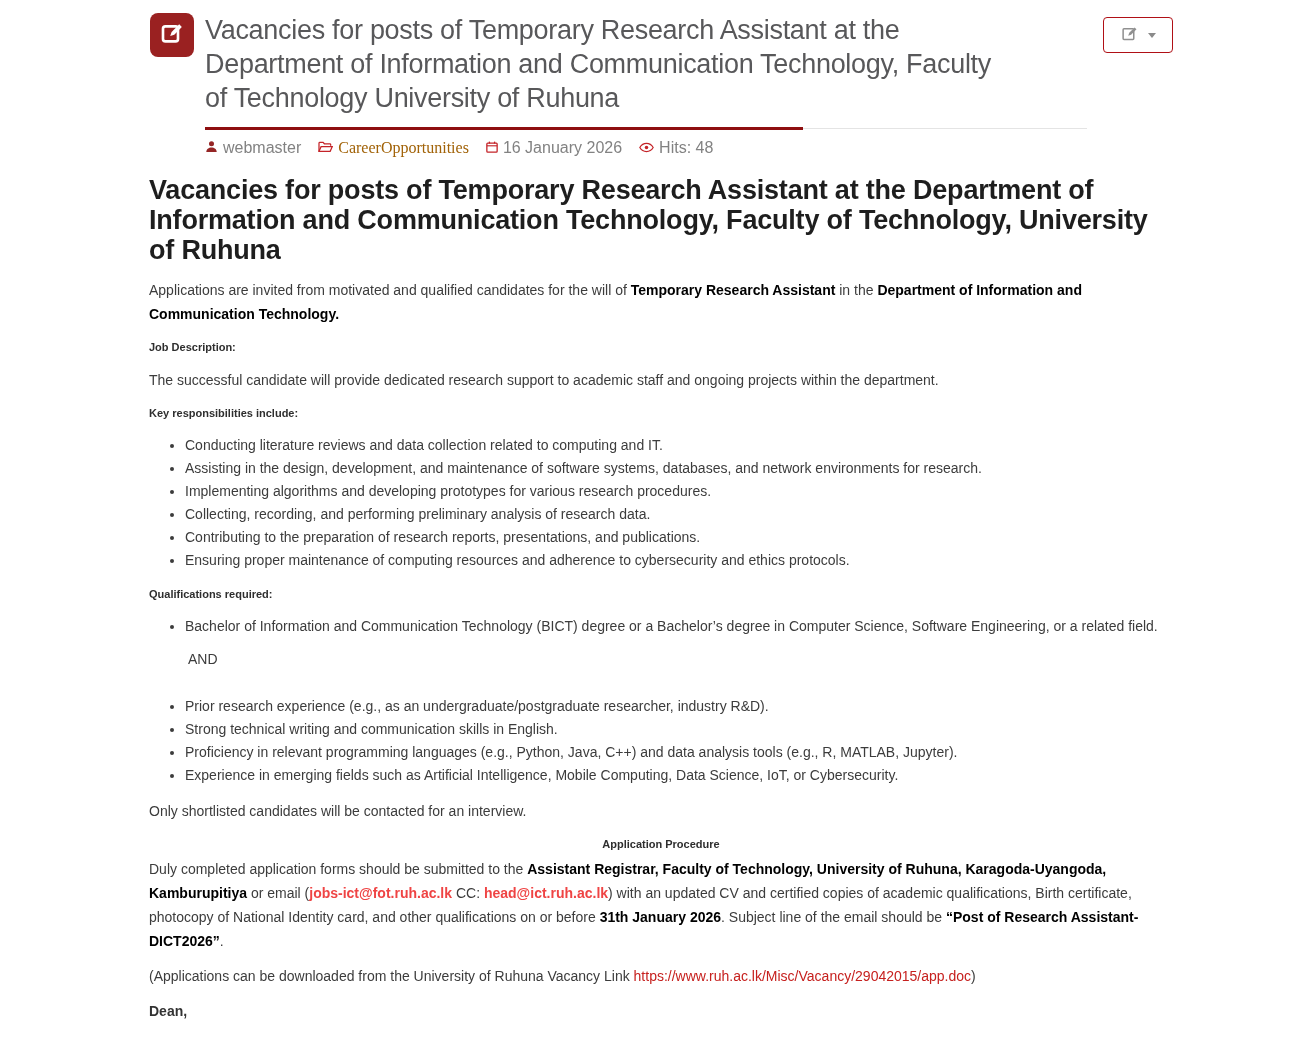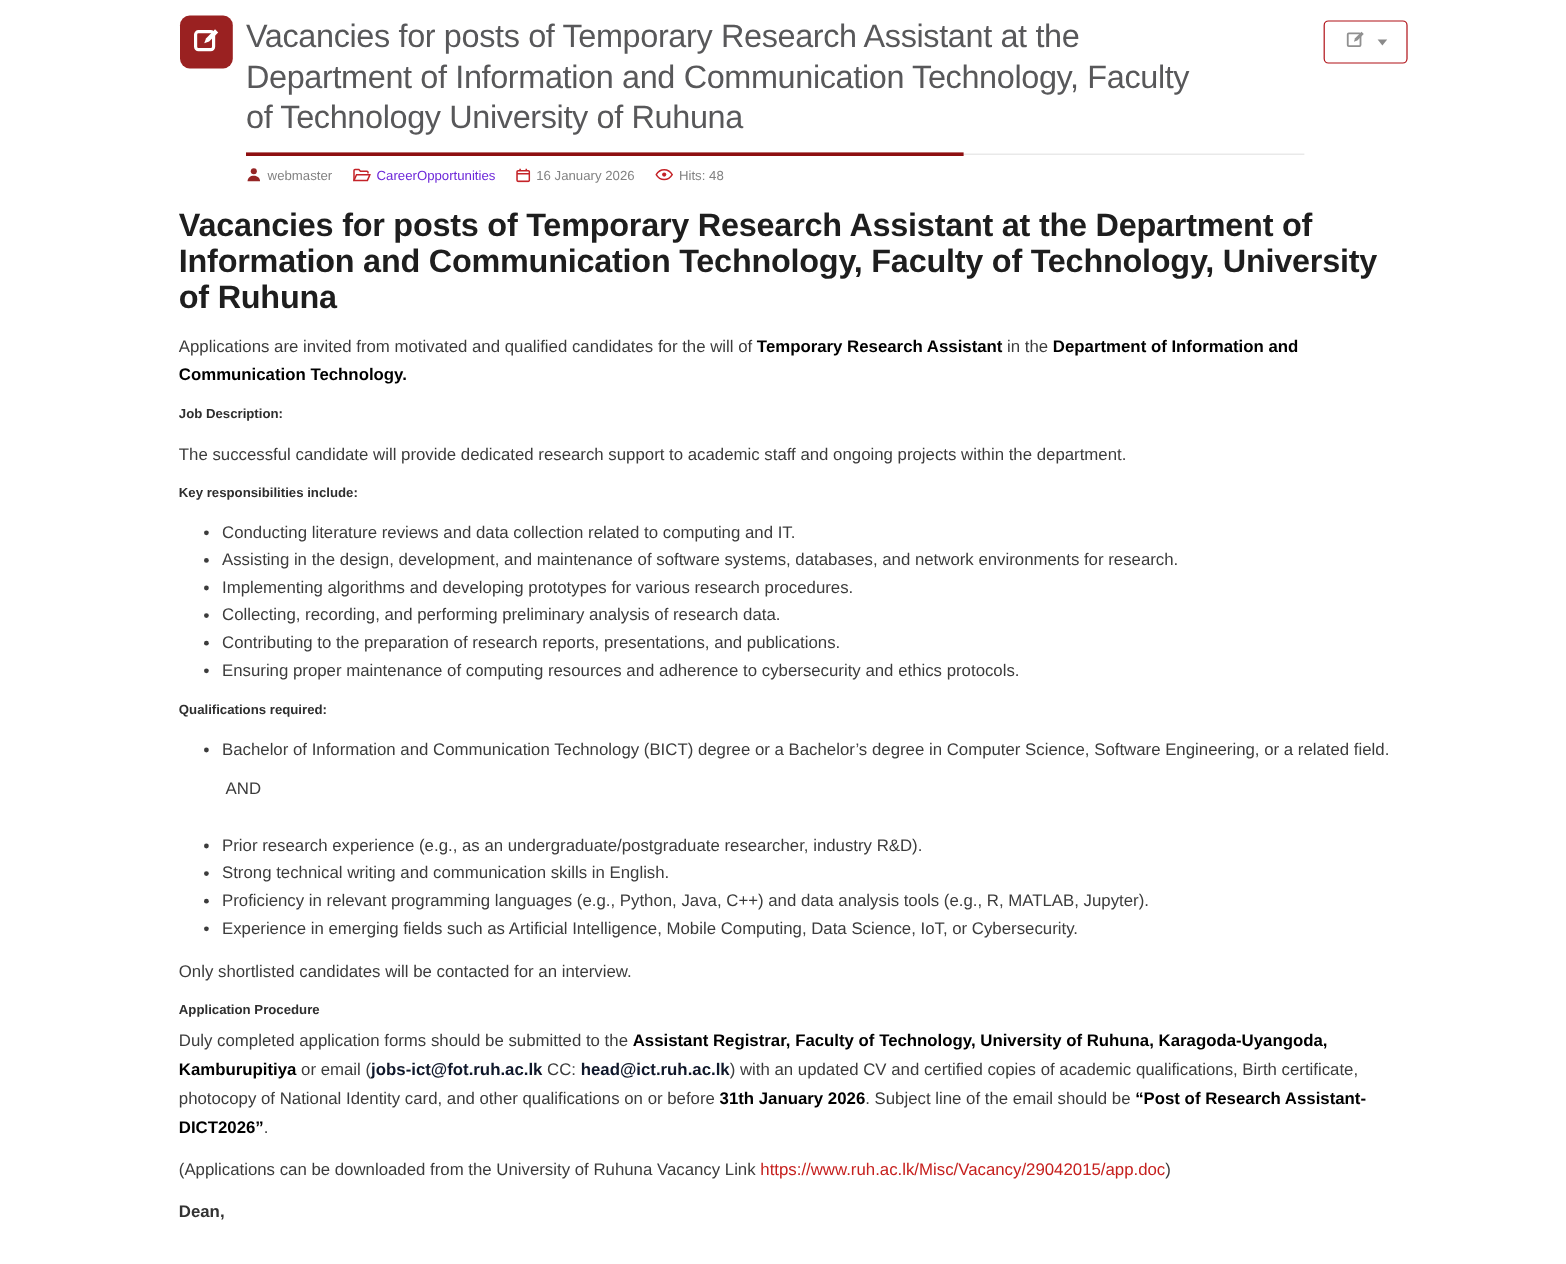--- a/index.html
+++ b/index.html
@@ -37,42 +37,42 @@
   }
   .caret {
     width:0; height:0; border-left:4px solid transparent;
     border-right:4px solid transparent; border-top:5px solid #8a8a8a;
   }
 
   
   .meta {
     margin-left:56px; padding:10px 0 0 0;
     display:flex; align-items:center; gap:17px;
-    font-size:11px; color:#828282;text-align:center;
+    font-size:16px; color:#828282;text-align:center;
   }
   .meta-item { display:flex; align-items:center; gap:5px; text-decoration:none; color:#828282; }
-  .meta-item.link span { color:#6d28d9; }
+  .meta-item.link span { color:#a16207;font-family:Liberation Serif, serif; }
   .meta-item.link { cursor:pointer; }
 
   
   article { margin-top:18px; }
   h1 {
     font-size:27px; line-height:30px; color:#1e1e1e;
     font-weight:700; letter-spacing:-0.2px; margin:0 0 13px 0;
   }
   p { font-size:14px; line-height:24px; margin:0 0 11px 0; }
   h3 { font-size:11px; line-height:21px; color:#2e2e2e; margin:0 0 10px 0; font-weight:700; }
   ul { margin:0 0 12px 0; padding-left:36px; }
   li { font-size:14px; line-height:23px; }
   ul.tight { margin-bottom:9px; }
   .and { padding-left:39px; margin-bottom:24px; }
-  .app-heading { margin-bottom:2px; }
+  .app-heading { margin-bottom:2px;text-align:center; }
   .sig { font-weight:700; color:#333; margin-bottom:0; }
   .b { font-weight:700; color:#000000; }
-  .maroon-link { color:#0f172a; font-weight:700; cursor:pointer; }
+  .maroon-link { color:#ef4444; font-weight:700; cursor:pointer; }
   .red-link { color:#c6201e; cursor:pointer; }
 </style>
 </head>
 <body>
 
 <div class="page">
 
   <header class="header">
     <div class="header-icon">
       <span>

